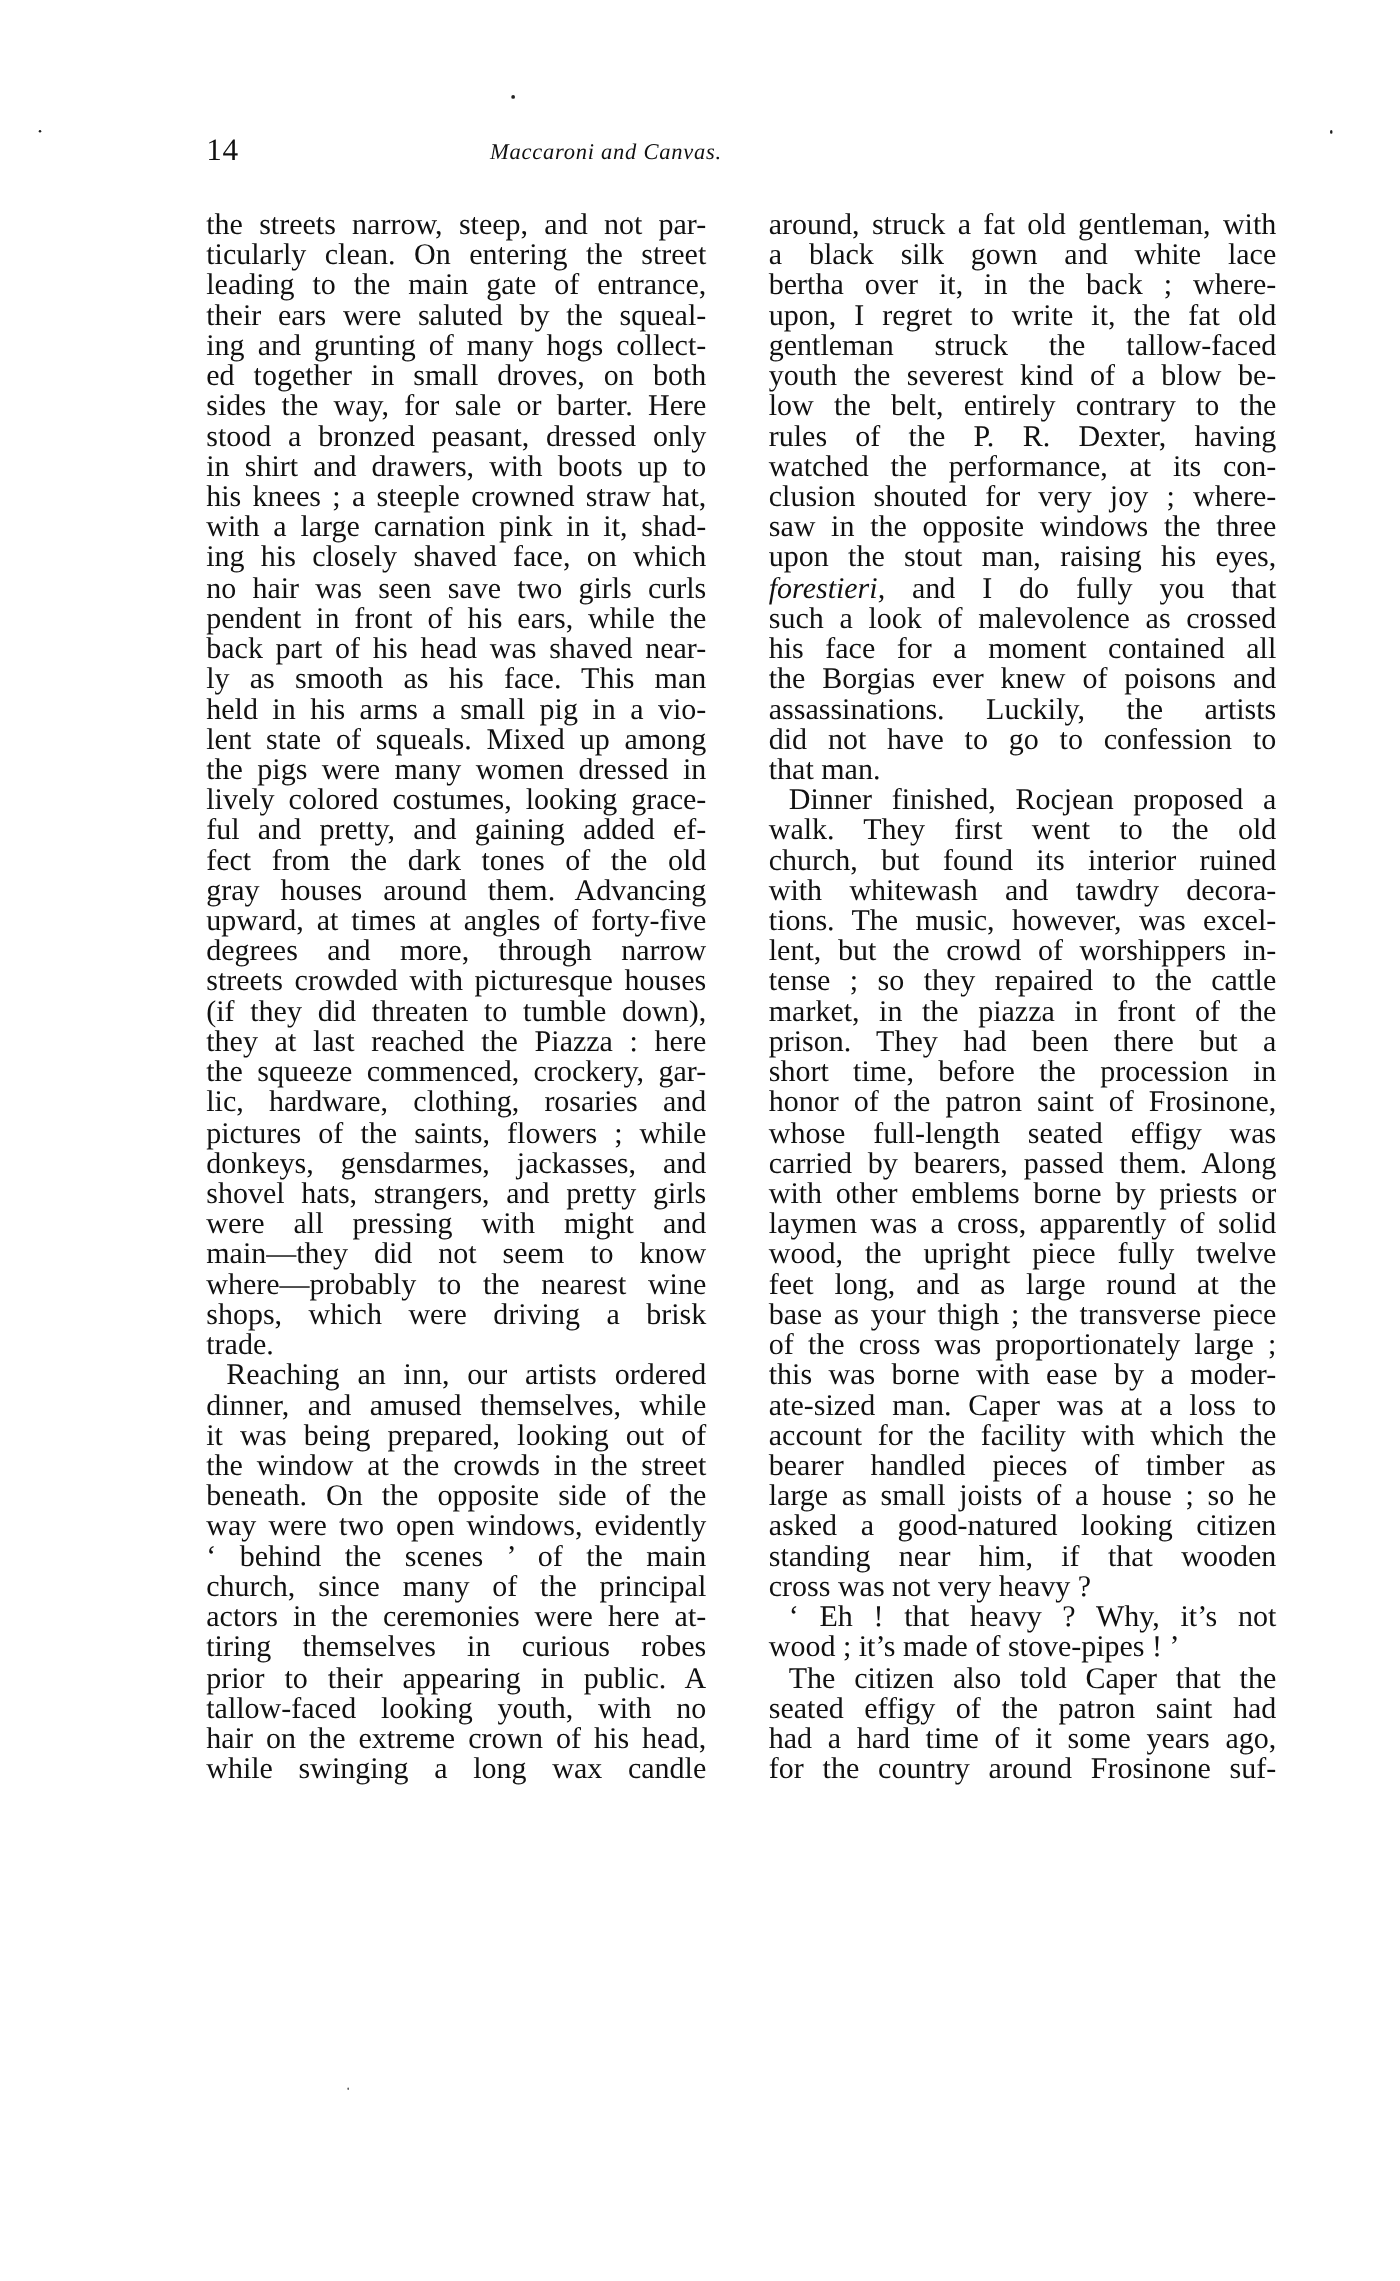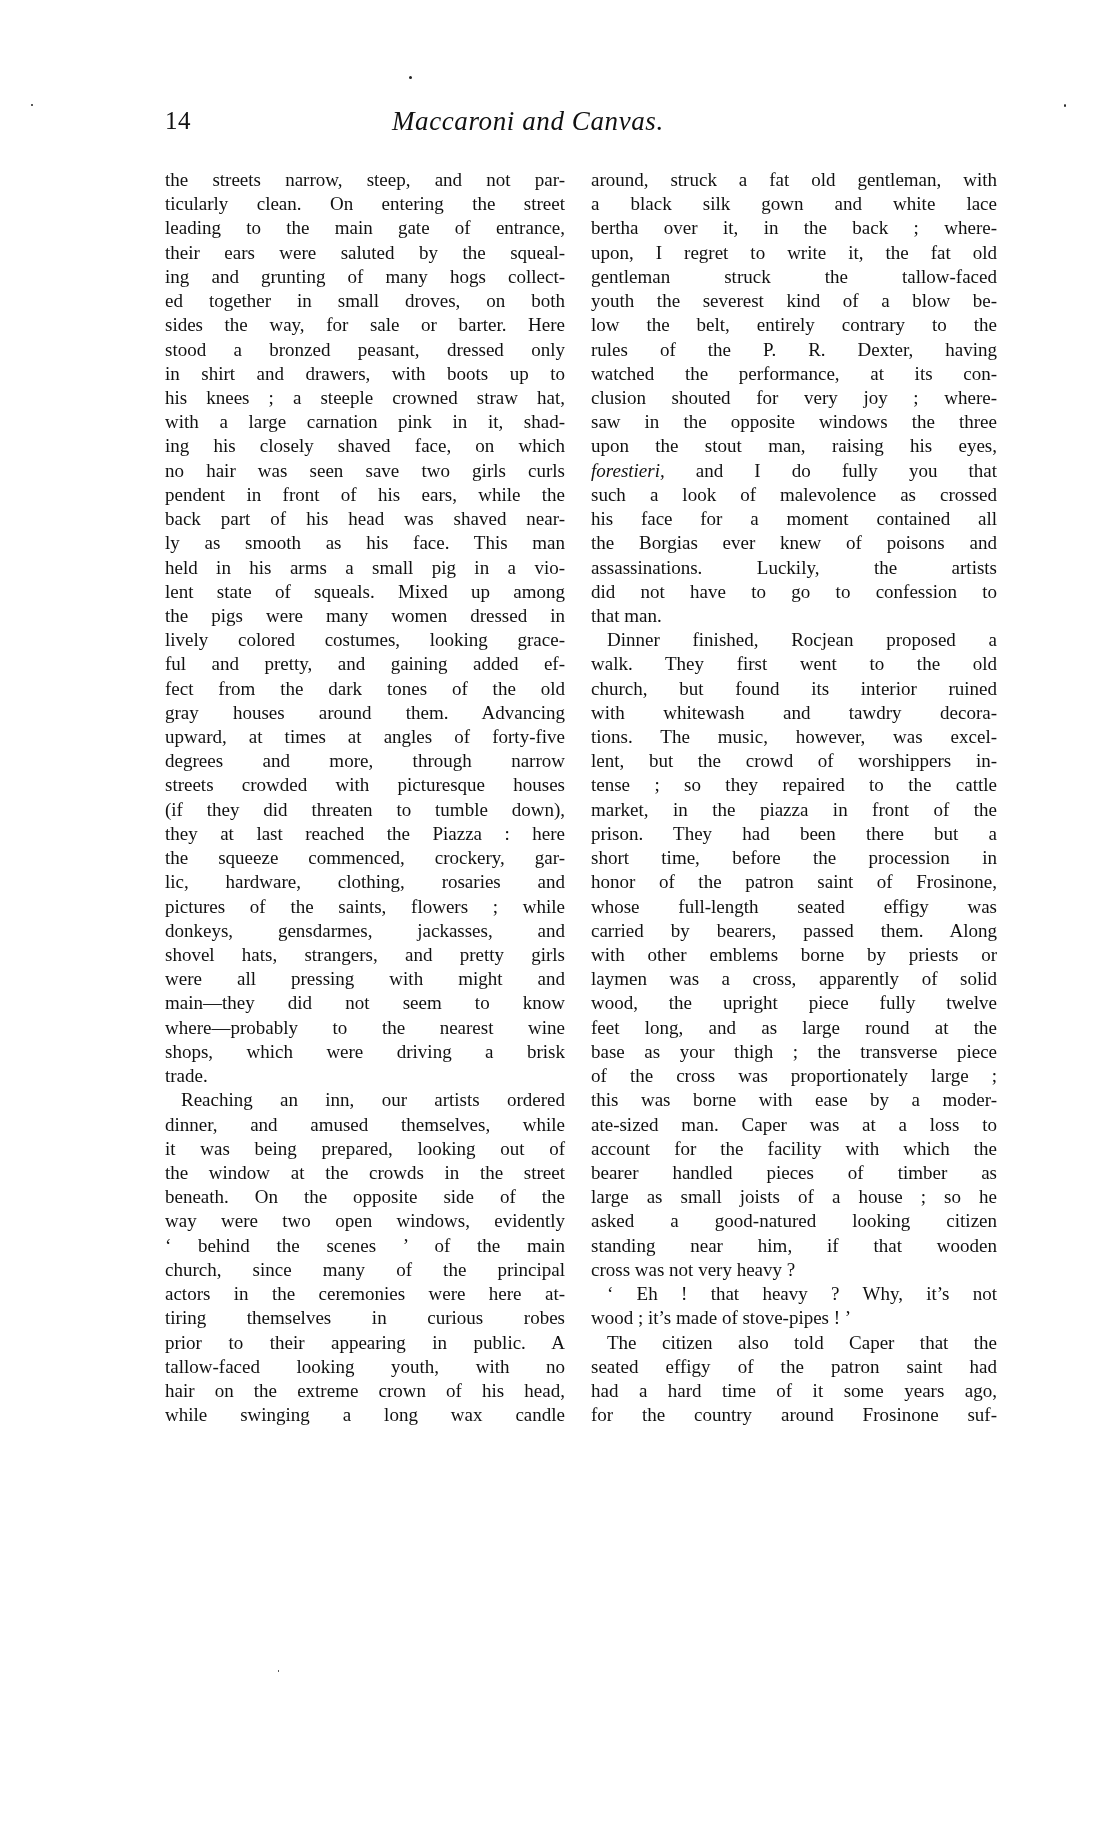--- a/index.html
+++ b/index.html
@@ -37,33 +37,33 @@
       left: 0;
       top: 0;
       font-size: 25px;
       line-height: 34px;
       letter-spacing: 0.5px;
     }
     .running-title {
       position: absolute;
       left: 227px;
       top: 0;
-      font-size: 27px;
+      font-size: 18px;
       line-height: 34px;
       font-style: italic;
       letter-spacing: 0.6px;
     }
     .column {
       position: absolute;
       top: 168px;
-      font-size: 19px;
+      font-size: 24px;
       line-height: 24.22px;
     }
     .col-left  { left: 165px; width: 400px; }
-    .col-right { left: 591px; width: 406px; }
+    .col-right { left: 615px; width: 406px; }
     .line {
       display: block;
       white-space: nowrap;
       text-align: justify;
       text-align-last: justify;
       height: 24.22px;
       overflow: visible;
     }
     .line.last {
       text-align-last: left;

